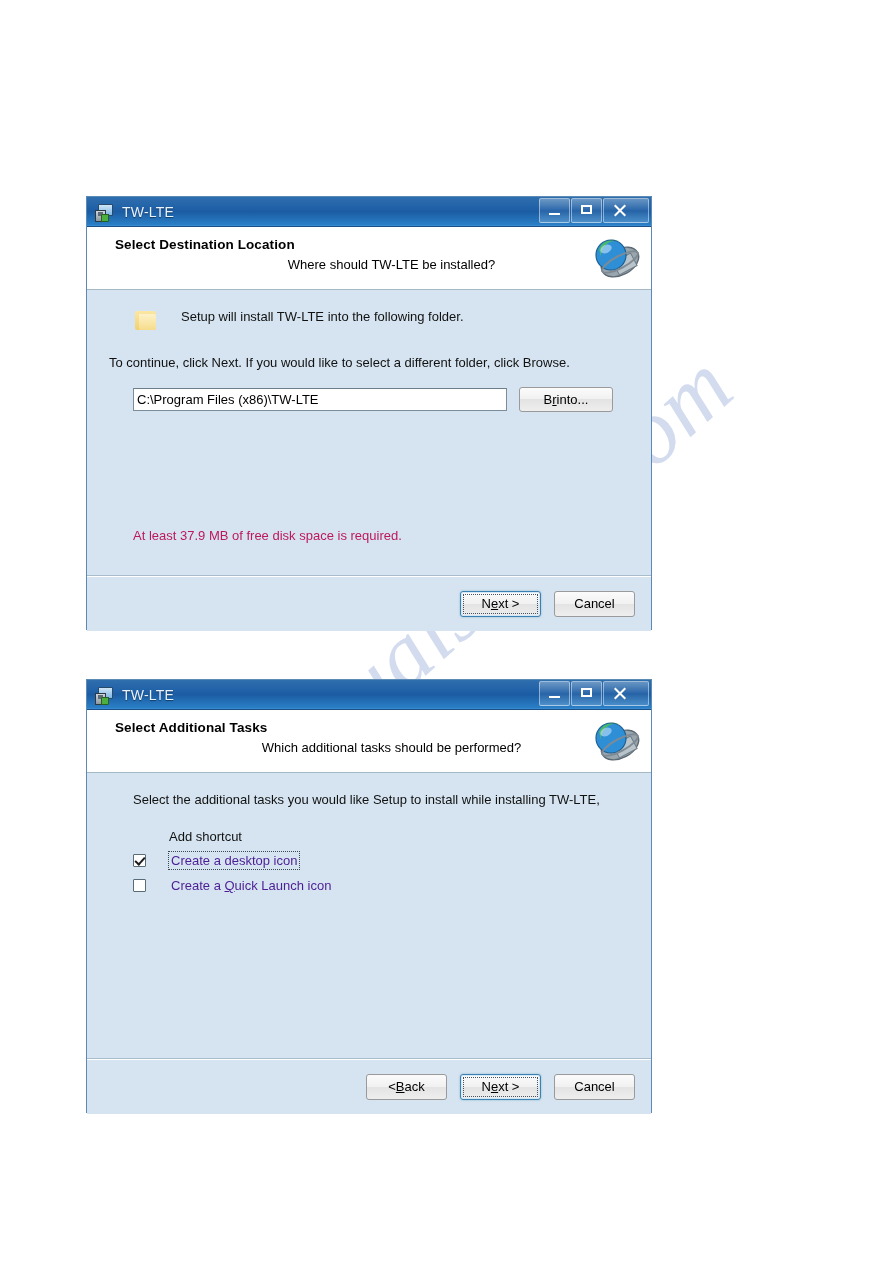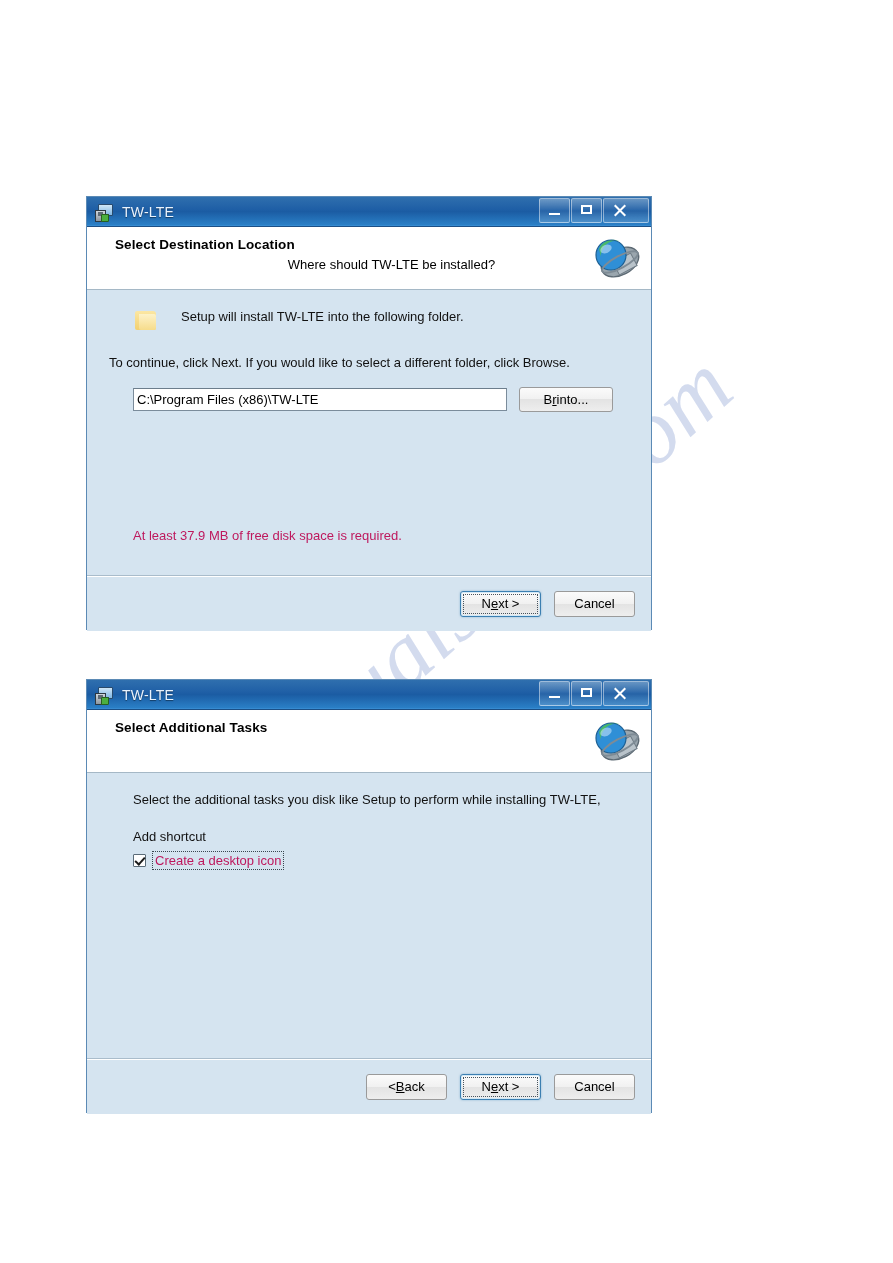--- a/index.html
+++ b/index.html
@@ -284,20 +284,21 @@
     pointer-events: none;
   }
   .u { text-decoration: underline; }
 
   
   .group-label {
     font-size: 13px;
     color: #111111;
     padding-left: 46px;
     margin-top: 20px;
+    margin-left: 36px;
   }
   .chk-row {
     display: flex;
     align-items: center;
     padding-left: 46px;
     margin-top: 8px;
   }
   .chk-box {
     width: 13px; height: 13px;
     box-sizing: border-box;
@@ -312,23 +313,24 @@
     content: "";
     position: absolute;
     left: 3px; top: 0px;
     width: 4px; height: 8px;
     border: solid #1b1b1b;
     border-width: 0 2px 2px 0;
     transform: rotate(42deg);
   }
   .chk-label {
     font-size: 13px;
-    color: #be185d;
+    color: #4c1d95;
     padding: 1px 2px;
     position: relative;
+    margin-left: 16px;
   }
   .chk-label.focused { outline: 1px dotted #3a4750; }
 </style>
 </head>
 <body>
 
 <div class="watermark">
   <div class="wm-text">manualshive.com</div>
 </div>
 
@@ -427,46 +429,51 @@
         </div>
       <div class="win-btn close">
           <span class="gcl-a"></span>
           <span class="gcl-b"></span>
         </div>
     </div>
   </div>
 
   <div class="dlg-header">
     <div class="h-title">Select Additional Tasks</div>
+    <div class="h-sub">Which additional tasks should be performed?</div>
     <svg class="globe-icon" viewBox="0 0 50 47">
       <g>
         <ellipse cx="29" cy="27" rx="20" ry="13" fill="#9aa6ae" transform="rotate(-28 29 27)"></ellipse>
         <ellipse cx="29" cy="27" rx="20" ry="13" fill="none" stroke="#5d6a74" stroke-width="1.4" transform="rotate(-28 29 27)"></ellipse>
         <rect x="24" y="22" width="20" height="14" fill="#b9c3ca" stroke="#6d7a84" stroke-width="1" transform="rotate(-28 34 29)"></rect>
         <circle cx="20" cy="20" r="15" fill="#2f8fd6"></circle>
         <path d="M20 5 a15 15 0 0 1 13 22 a15 15 0 0 0 -13 -22z" fill="#2aa84a" opacity=".85"></path>
         <path d="M8 14 a15 15 0 0 1 20 -8 a15 15 0 0 0 -18 16z" fill="#4fc24f" opacity=".8"></path>
         <circle cx="20" cy="20" r="15" fill="none" stroke="#1d5f92" stroke-width="1.2"></circle>
         <ellipse cx="15" cy="14" rx="6" ry="4" fill="#cfeaff" opacity=".55" transform="rotate(-25 15 14)"></ellipse>
         <ellipse cx="29" cy="27" rx="20" ry="6" fill="none" stroke="#7e8b95" stroke-width="2" transform="rotate(-28 29 27)"></ellipse>
       </g>
     </svg>
   </div>
 
   <div class="dlg-body">
-    <div class="body-text">Select the additional tasks you disk like Setup to perform while installing TW-LTE,</div>
+    <div class="body-text">Select the additional tasks you would like Setup to install while installing TW-LTE,</div>
 
     <div class="group-label">Add shortcut</div>
 
     <div class="chk-row">
       <span class="chk-box checked"></span>
       <span class="chk-label focused">Create a desktop icon</span>
     </div>
 
 
+    <div class="chk-row">
+      <span class="chk-box"></span>
+      <span class="chk-label"><span>Create a </span><span class="u">Q</span><span>uick Launch icon</span></span>
+    </div>
   </div>
 
   <div class="dlg-footer">
     <button class="btn btn-wiz">
         <span>&lt; </span>
         <span class="u">B</span>
         <span>ack</span>
       </button>
     <button class="btn btn-wiz btn-focus">
         <span>N</span>

